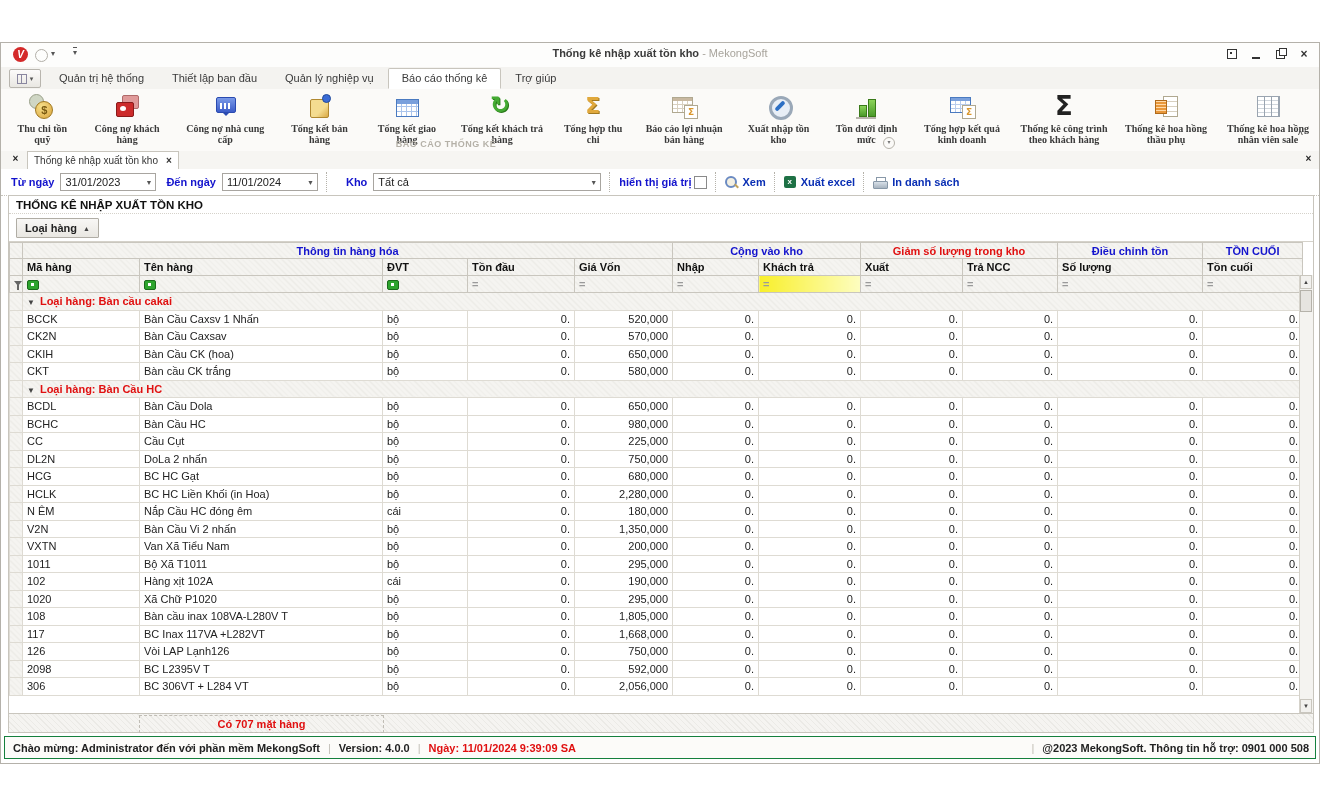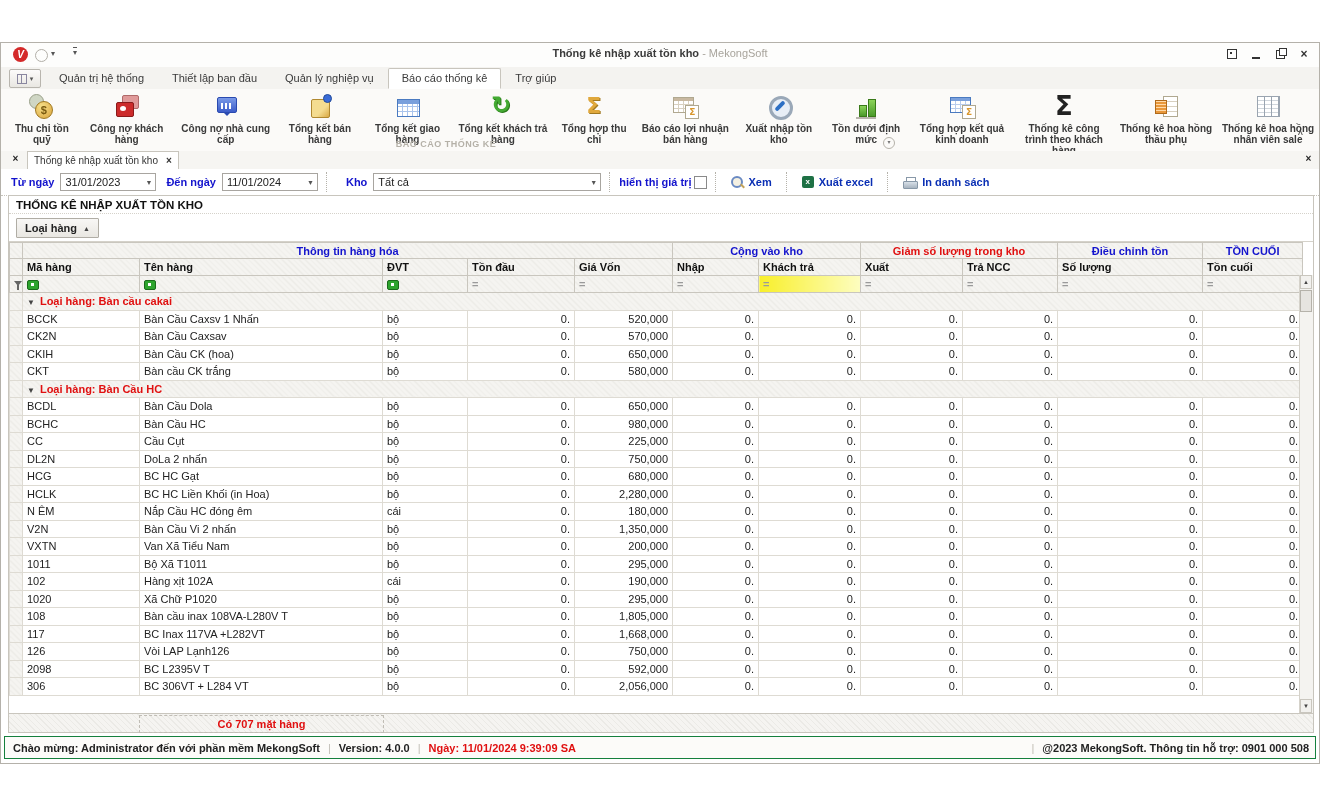--- a/index.html
+++ b/index.html
@@ -31,21 +31,21 @@
              background:linear-gradient(#fcfbfa,#e9e7e2);display:flex;align-items:center;justify-content:center;gap:3px;}
   .rtab-menu b{display:block;width:8px;height:8px;border:1px solid #8a87a0;
                background:linear-gradient(90deg,transparent 3px,#8a87a0 3px 4px,transparent 4px);}
   .rtab-menu s{font-size:7px;color:#555;text-decoration:none;}
   .rtab{padding:3px 13px 4px;border:1px solid transparent;color:#3a3a3a;font-size:11px;}
   .rtab.active{background:#fff;border:1px solid #c8c5bd;border-bottom-color:#fff;border-radius:2px 2px 0 0;}
 
   
   .ribbon{position:absolute;left:0;top:46px;width:100%;height:62px;background:#fbfaf8;border-bottom:1px dotted #c2bfb7;}
   .ritems{position:absolute;left:4px;top:2px;display:flex;align-items:flex-start;}
-  .ritem{max-width:94px;min-width:42px;padding:1px 4px 0;text-align:center;}
+  .ritem{max-width:94px;min-width:42px;padding:1px 4px 0;text-align:center;font-family:Liberation Serif, serif;}
   .rlabel{font-size:10px;font-weight:bold;color:#3a3a3a;line-height:11px;margin-top:1px;}
   .ribbon-caption{position:absolute;left:0;width:890px;bottom:0;height:12px;text-align:center;
                   font-size:9px;font-weight:bold;color:#b5b1a8;letter-spacing:.5px;}
   .dlg-launcher{position:absolute;left:882px;bottom:2px;width:10px;height:10px;border:1px solid #b5b2aa;border-radius:50%;
                 font-size:6px;color:#777;text-align:center;line-height:9px;}
   .ribbon-collapse{position:absolute;right:16px;top:40px;font-size:9px;font-weight:bold;color:#555;}
 
   
   .ic{width:32px;height:30px;margin:0 auto;position:relative;}
   .ic::before,.ic::after,.ic i,.ic i::before,.ic i::after{position:absolute;content:"";}
@@ -117,21 +117,21 @@
   .fbar{position:absolute;left:0;top:126px;width:100%;height:26px;background:#fff;border-bottom:1px dotted #c5c2ba;
         display:flex;align-items:center;}
   .flabel{color:#1313cd;font-weight:bold;margin:0 6px 0 10px;}
   .finput{height:16px;border:1px solid #a8a5a0;background:#fff;display:flex;align-items:center;
           padding-left:4px;position:relative;}
   .finput .val{flex:1;}
   .finput .caret{width:13px;text-align:center;font-size:7px;color:#555;}
   .fsep{width:1px;height:20px;border-left:1px dotted #b5b2aa;margin:0 8px;}
   .fcheck-label{color:#1313cd;font-weight:bold;}
   .checkbox{width:11px;height:11px;border:1px solid #8a8a8a;background:#fff;margin-left:3px;}
-  .fbtn{display:flex;align-items:center;gap:5px;color:#0a2fb4;font-weight:bold;margin:0 6px;}
+  .fbtn{display:flex;align-items:center;gap:5px;color:#0a2fb4;font-weight:bold;margin:0 0;}
   .mini-search{width:8px;height:8px;border:2px solid #6a8ac2;border-radius:50%;position:relative;background:#f4f0e2;}
   .mini-search::after{content:"";position:absolute;left:7px;top:7px;width:5px;height:2px;background:#c2a25a;transform:rotate(45deg);}
   .mini-excel{width:12px;height:12px;background:#1e7145;border-radius:2px;color:#fff;
               font:bold 8px "Liberation Sans",sans-serif;text-align:center;line-height:12px;}
   .mini-print{width:14px;height:11px;position:relative;}
   .mini-print::before{content:"";position:absolute;left:3px;top:0;width:8px;height:4px;background:#fff;border:1px solid #8898a8;}
   .mini-print::after{content:"";position:absolute;left:0;top:4px;width:13px;height:6px;background:linear-gradient(#d8e0e8,#a8b4c0);border:1px solid #8898a8;border-radius:1px;}
 
   
   .report{position:absolute;left:7px;top:152px;width:1304px;height:536px;border:1px solid #c8c5bd;background:#fff;}

